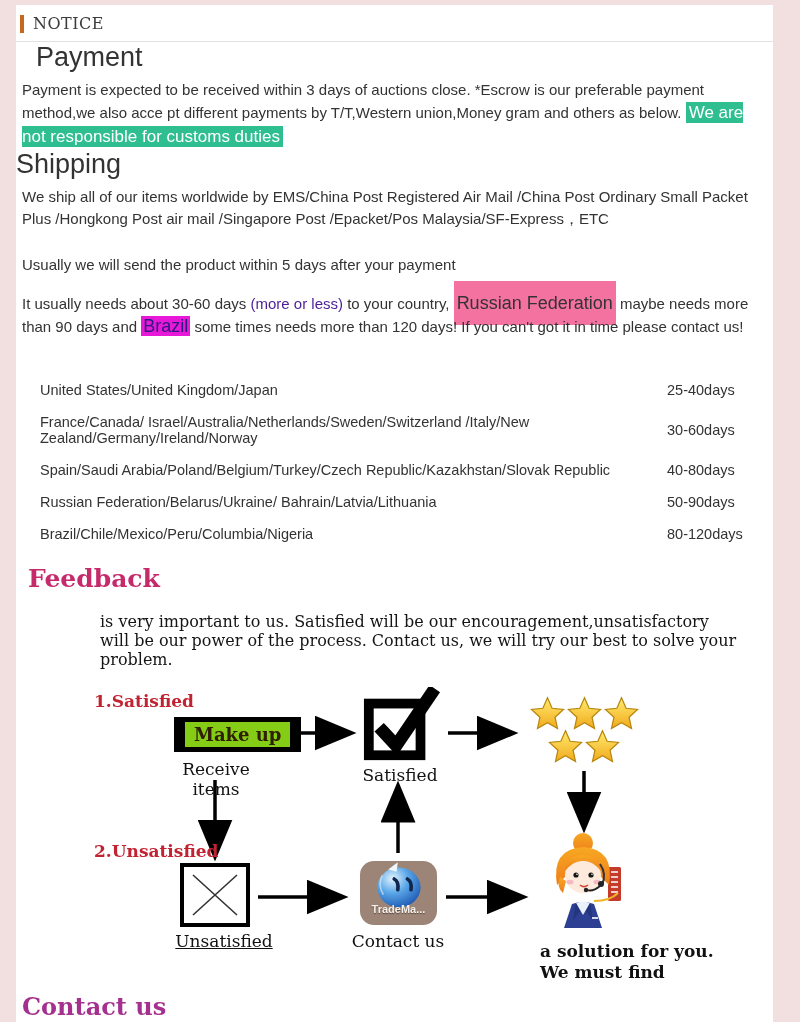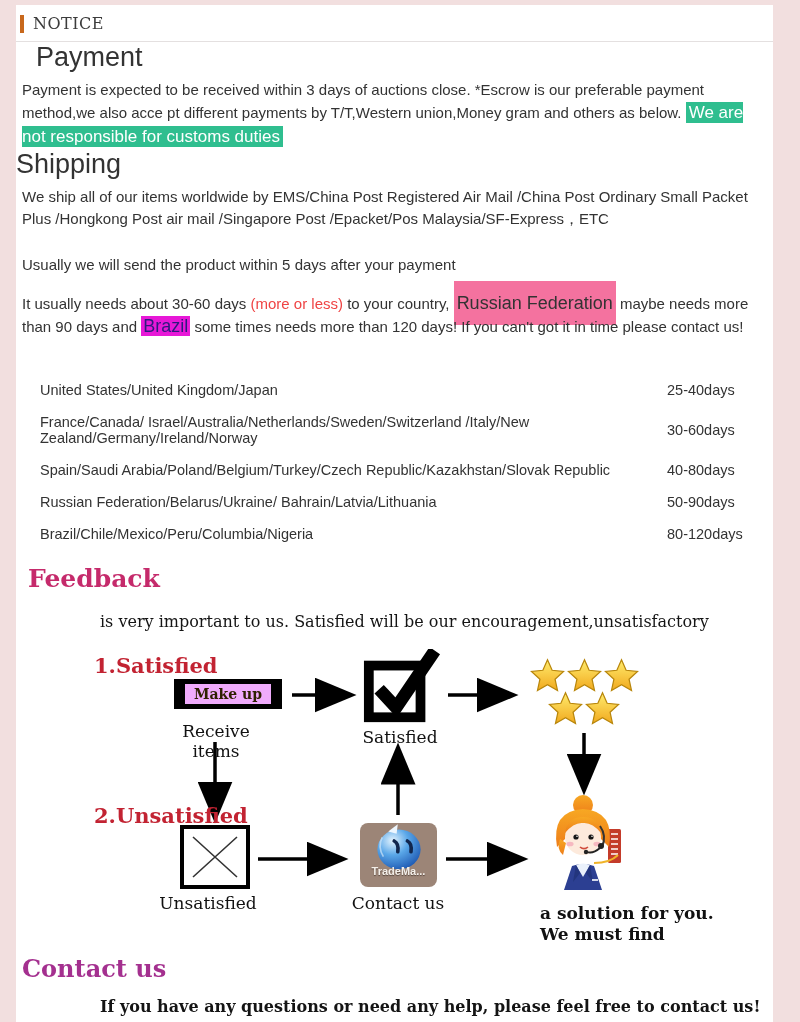--- a/index.html
+++ b/index.html
@@ -11,43 +11,43 @@
   .notice{display:flex;align-items:center;padding:9px 8px 8px 4px;border-bottom:1px solid #e4e0e0;}
   .notice-bar{width:4px;height:18px;background:#c8681c;margin-right:9px;}
   .notice-label{font-family:"DejaVu Serif",serif;font-size:16px;color:#3c3c3c;letter-spacing:.5px;}
 
   h1.sec{font-size:27px;font-weight:400;color:#333;margin:0;}
   .pay-title{margin:16px 0 10px 6px;padding-left:20px;}
   .ship-title{margin:22px 0 6px 12px;}
 
   .body-p{font-size:15px;color:#333;line-height:22px;margin:6px 8px 0 6px;}
   .hl-green{background:#2fbe8f;color:#ffffff;font-size:17px;padding:1px 3px;line-height:24px;}
-  .link-blue{color:#ef4444;cursor:pointer;text-align:center;}
+  .link-blue{color:#4c1d95;cursor:pointer;text-align:center;}
   .hl-pink{background:#f4729f;color:#333;font-size:18px;padding:12px 3px;}
   .hl-magenta{background:#e718d7;color:#2d1a7e;font-size:18px;padding:0 2px;}
 
   
   .ship-table{margin:36px 0 0 0;}
   .ship-row{display:flex;align-items:center;padding:8px 18px;}
   .ship-countries{flex:1;font-size:14.5px;color:#333;padding-left:6px;}
   .ship-days{width:88px;flex-shrink:0;font-size:14.5px;color:#333;}
 
   
   .fb-title{font-family:"DejaVu Serif",serif;font-size:25px;font-weight:700;color:#c52a6b;margin:14px 0 19px 12px;}
   .fb-para{font-family:"DejaVu Serif",serif;font-size:16px;color:#151515;line-height:19px;margin:0 0 0 84px;}
 
   
   .flow{position:relative;height:305px;margin-top:14px;}
   .abs{position:absolute;}
-  .flow-label{font-family:"DejaVu Serif",serif;font-weight:700;font-size:21px;color:#c22332;}
+  .flow-label{font-family:"DejaVu Serif",serif;font-weight:700;font-size:17px;color:#c22332;}
   .makeup-outer{background:#000;padding:5px 11px;}
-  .makeup-inner{background:#f0abfc;padding:2px 9px;font-family:"DejaVu Serif",serif;font-weight:700;font-size:14px;color:#2e2000;}
+  .makeup-inner{background:#84cc16;padding:2px 9px;font-family:"DejaVu Serif",serif;font-weight:700;font-size:18px;color:#2e2000;}
   .caption{font-family:"DejaVu Serif",serif;font-size:17px;color:#111;text-align:center;}
   .stars-row{display:flex;justify-content:center;}
-  .tm-icon{width:77px;height:64px;background:#9c8577;border-radius:8px;display:flex;flex-direction:column;align-items:center;justify-content:flex-start;}
+  .tm-icon{width:77px;height:64px;background:#9c8577;border-radius:14px;display:flex;flex-direction:column;align-items:center;justify-content:flex-start;}
   .tm-label{font-size:11px;color:#f4efe9;font-weight:700;text-shadow:0 1px 1px #5a4a40;margin-top:-6px;}
   .solution{font-family:"DejaVu Serif",serif;font-weight:700;font-size:17px;color:#111;line-height:21px;}
   .flow-arrows{position:absolute;left:0;top:0;}
 
   
   .ct-title{font-family:"DejaVu Serif",serif;font-size:24px;font-weight:700;color:#a4308f;margin:4px 0 12px 6px;}
   .ct-para{font-family:"DejaVu Serif",serif;font-size:16px;font-weight:600;color:#141414;line-height:24px;margin-left:84px;}
   .hidden-defs{position:absolute;width:0;height:0;}
 </style>
 </head>
@@ -109,20 +109,21 @@
       </div>
       <div class="ship-row">
         <span class="ship-countries">Brazil/Chile/Mexico/Peru/Columbia/Nigeria</span>
         <span class="ship-days">80-120days</span>
       </div>
     </div>
 
     <div class="fb-title">Feedback</div>
     <div class="fb-para">
       <div>is very important to us. Satisfied will be our encouragement,unsatisfactory</div>
+      <div>will be our power of the process. Contact us, we will try our best to solve your problem.</div>
     </div>
 
     <div class="flow">
       <svg class="flow-arrows" width="757" height="305">
         <defs>
           <marker id="ah" markerWidth="12" markerHeight="10" refX="9" refY="5" orient="auto">
             <path d="M0,0 L12,5 L0,10 Z" fill="#000"></path>
           </marker>
         </defs>
         <line x1="276" y1="50" x2="330" y2="50" stroke="#000" stroke-width="3.5" marker-end="url(#ah)"></line>
@@ -168,21 +169,21 @@
             </svg>
         </div>
       </div>
 
       <div class="abs flow-label" style="left:78px;top:158px;">2.Unsatisfied</div>
 
       <svg class="abs" style="left:164px;top:180px;" width="70" height="64" viewBox="0 0 70 64">
         <rect x="2" y="2" width="66" height="60" fill="#fff" stroke="#000" stroke-width="4"></rect>
         <path d="M13 12 L57 52 M57 12 L13 52" stroke="#333" stroke-width="1.6"></path>
       </svg>
-      <div class="abs caption" style="left:132px;top:248px;width:120px;">Unsatisfied</div>
+      <div class="abs caption" style="left:148px;top:248px;width:120px;text-decoration:underline;">Unsatisfied</div>
 
       <div class="abs tm-icon" style="left:344px;top:178px;">
         <svg width="76" height="48" viewBox="0 0 60 40">
           <ellipse cx="30" cy="22" rx="18" ry="16.5" fill="url(#bg1)"></ellipse>
           <path d="M21 7 L29 1 L28 9 Z" fill="#eef7ff"></path>
           <path d="M26 15 q4 2 3 9" stroke="#11264d" stroke-width="3" fill="none" stroke-linecap="round"></path>
           <path d="M37 15 q4 2 3 9" stroke="#11264d" stroke-width="3" fill="none" stroke-linecap="round"></path>
           <path d="M16 12 q-4 8 1 16" stroke="#cfe6f8" stroke-width="1.4" fill="none" opacity="0.7"></path>
         </svg>
         <div class="tm-label">TradeMa...</div>

